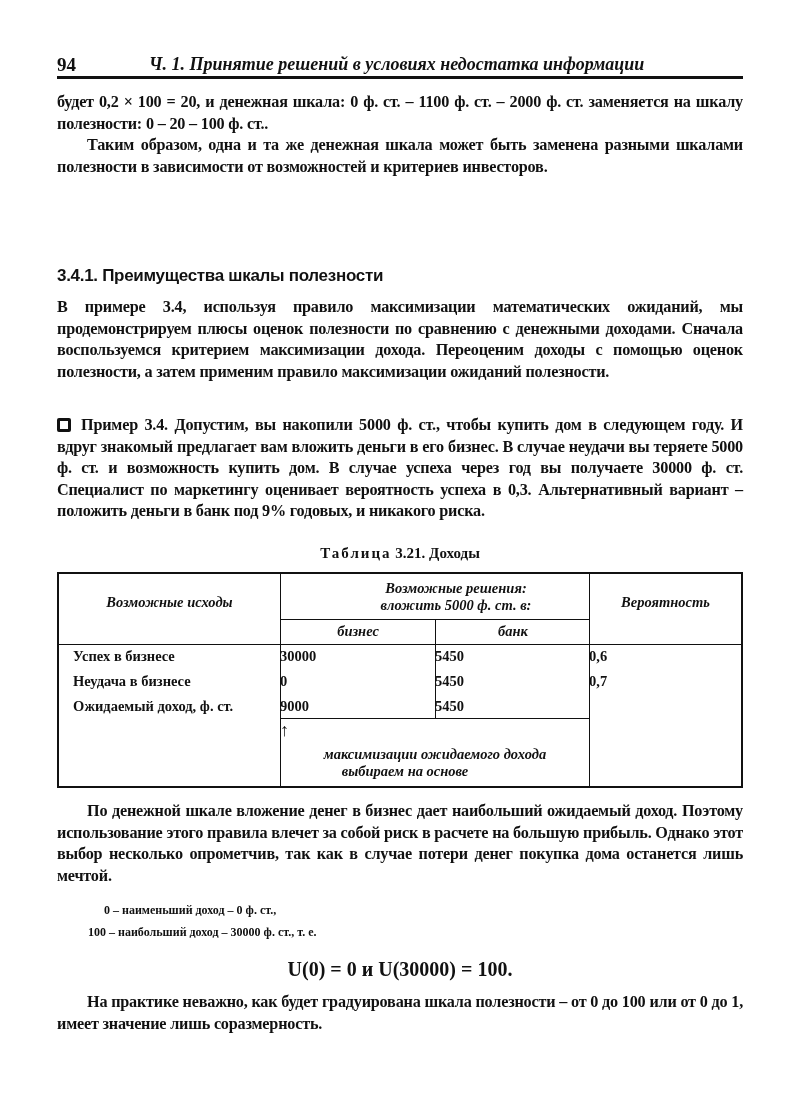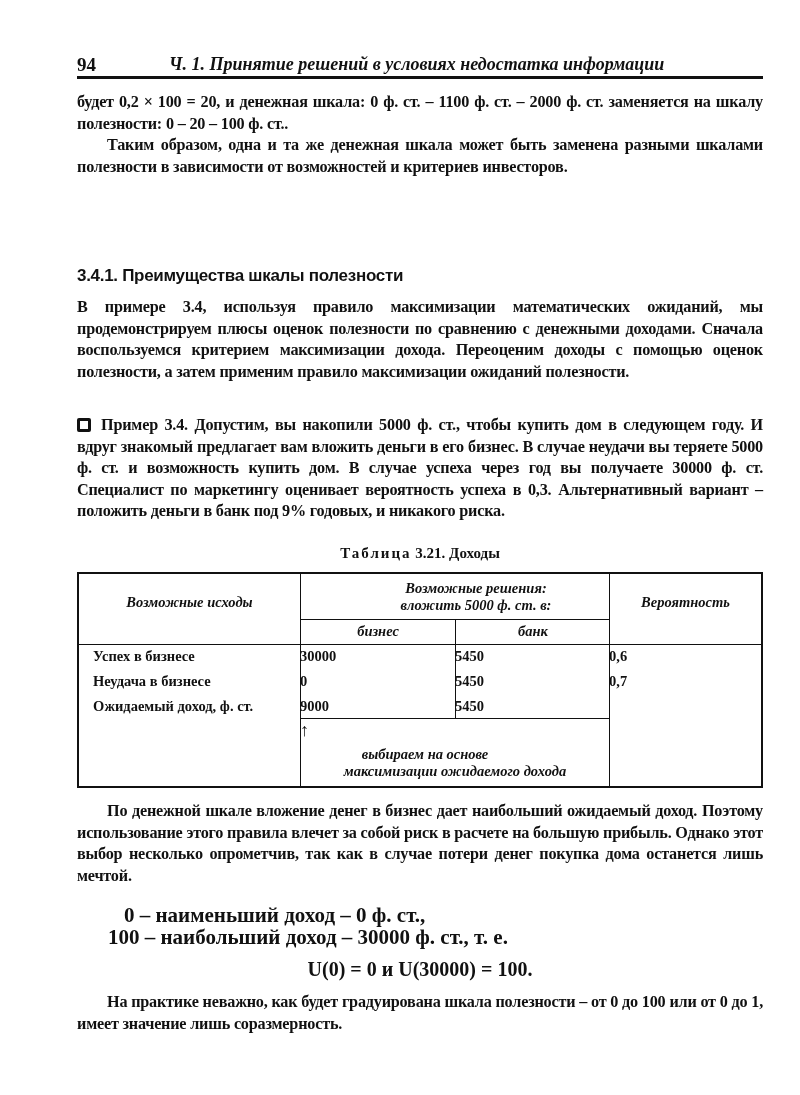--- a/index.html
+++ b/index.html
@@ -1,20 +1,20 @@
 <!DOCTYPE html>
 <html><head>
 <meta charset="utf-8">
 <style>
   html, body { margin: 0; padding: 0; background: #ffffff; }
   body {
     width: 800px; height: 1095px; position: relative; overflow: hidden;
     font-family: "Liberation Serif", serif; color: #111;
   }
-  .page { position: absolute; left: 0; top: 0; width: 738px; height: 1095px; margin-left: 20px; }
+  .page { position: absolute; left: 0; top: 0; width: 738px; height: 1095px; }
 
   .running-head {
     position: absolute; left: 57px; top: 54px; width: 686px; height: 22px;
     border-bottom: 3px solid #111;
   }
   .page-number { position: absolute; left: 0; top: 0; font-size: 19px; font-weight: bold; }
   .chapter-title {
     position: absolute; left: 92px; top: 0; font-size: 18px; font-style: italic; font-weight: bold;
   }
 
@@ -44,21 +44,21 @@
   .tbl { position: absolute; left: 57px; top: 572px; width: 686px; height: 216px; border: 2px solid #111; box-sizing: border-box; }
   .tline { position: absolute; background: #111; }
   .cell { position: absolute; font-size: 14.5px; font-weight: bold; }
   .hdr { font-style: italic; text-align: center; }
   .num { text-align: left; width: 156px; font-family: Liberation Serif, serif; }
 
   .formula {
     position: absolute; left: 0; width: 800px; top: 958px; text-align: center;
     font-size: 20px; font-weight: bold;
   }
-  .scale-line { position: absolute; font-size: 21px; font-weight: bold; }
+  .scale-line { position: absolute; font-size: 12px; font-weight: bold; }
 </style>
 </head>
 <body>
 
 <div class="page">
 
   <div class="running-head">
     <span class="page-number">94</span>
     <span class="chapter-title">Ч. 1. Принятие решений в условиях недостатка информации</span>
   </div>
@@ -115,22 +115,22 @@
       <div class="cell num" style="left:530px; top:99px;">0,7</div>
     </div>
     <div>
       <div class="cell" style="left:14px; top:124px;">Ожидаемый доход, ф. ст.</div>
       <div class="cell num" style="left:221px; top:124px;">9000</div>
       <div class="cell num" style="left:376px; top:124px;">5450</div>
     </div>
 
     <div class="cell num" style="left:221px; top:146px; font-size:18px;">↑</div>
     <div class="cell hdr" style="left:221px; width:310px; top:172px; line-height:17px;">
+      <div>максимизации ожидаемого дохода</div>
       <div style="padding-right:60px;">выбираем на основе</div>
-      <div>максимизации ожидаемого дохода</div>
     </div>
   </div>
 
   <div class="text" style="top:801px;">
     <p class="indent">По денежной шкале вложение денег в бизнес дает наибольший ожидаемый доход. Поэтому использование этого правила влечет за собой риск в расчете на большую прибыль. Однако этот выбор несколько опрометчив, так как в случае потери денег покупка дома останется лишь мечтой.</p>
   </div>
 
   <div class="scale-line" style="left:104px; top:903px;">0 – наименьший доход – 0 ф. ст.,</div>
   <div class="scale-line" style="left:88px; top:925px;">100 – наибольший доход – 30000 ф. ст., т. е.</div>
 

